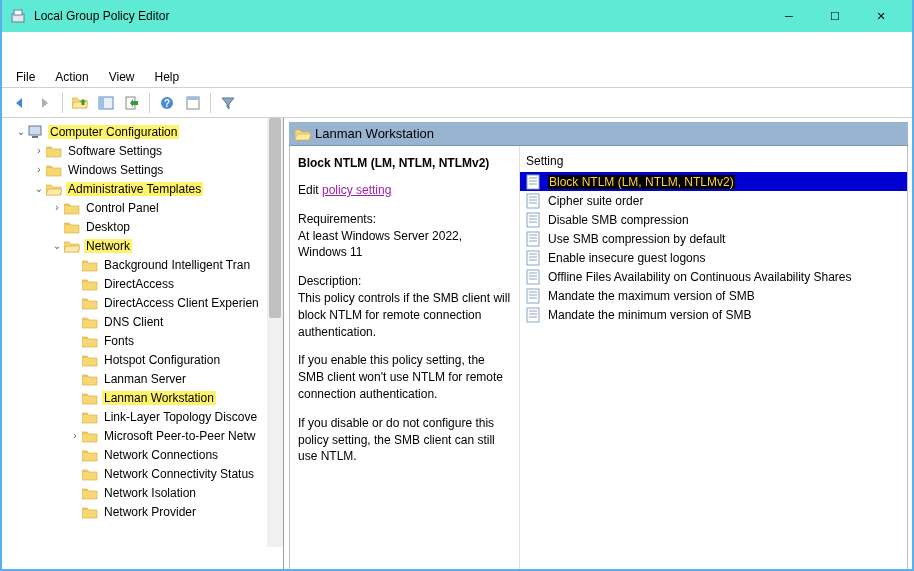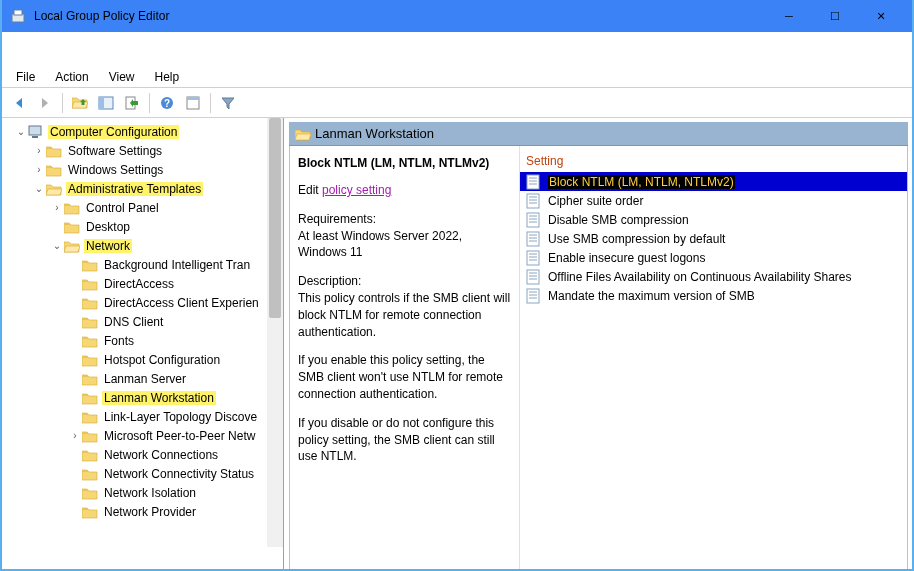--- a/index.html
+++ b/index.html
@@ -12,21 +12,21 @@
     height: 571px;
     overflow: hidden;
     border: 2px solid #5ab0ee;
     border-top: none;
   }
   .titlebar {
     height: 32px;
     display: flex;
     align-items: center;
     padding: 0 8px;
-    background: #3b82f6;
+    background: #5eead4;
   }
   .titlebar .app-icon {
     width: 16px; height: 16px; margin-right: 8px;
   }
   .titlebar .title { flex: 0 0 auto; font-size: 12px; }
   .titlebar .spacer { flex: 1; }
   .winbtn {
     width: 46px; height: 32px; display: flex; align-items: center; justify-content: center;
     font-family: "Segoe UI Symbol", sans-serif; font-size: 11px;
   }
@@ -112,21 +112,21 @@
     border-right: 1px solid #e0e0e0;
     overflow: hidden;
   }
   .desc-col .pol-name { font-weight: bold; margin-bottom: 12px; }
   .desc-col a { color: #a21caf; text-decoration: underline; }
   .desc-col p { margin: 0 0 12px 0; line-height: 1.4; }
   .settings-col {
     flex: 1; padding: 6px 0 0 0;
   }
   .settings-header {
-    padding: 2px 6px 4px 6px; color: #c2410c;
+    padding: 2px 6px 4px 6px; color: #000000;
   }
   .setting-row {
     display: flex; align-items: center; padding: 1px 6px; height: 19px;
   }
   .setting-row.selected {
     background: #0000d0; color: #fff;
   }
   .setting-row.selected .slabel { background: #0000d0; color:#fff; }
   .setting-row .sicon {
     width: 16px; height: 16px; margin-right: 4px; flex-shrink:0;
@@ -527,20 +527,28 @@
               <span class="slabel">Offline Files Availability on Continuous Availability Shares</span>
             </div>
             <div class="setting-row">
               <span class="sicon">
                 <svg width="16" height="16">
                   <use href="#policy"></use>
                 </svg>
               </span>
               <span class="slabel">Mandate the maximum version of SMB</span>
             </div>
+            <div class="setting-row">
+              <span class="sicon">
+                <svg width="16" height="16">
+                  <use href="#policy"></use>
+                </svg>
+              </span>
+              <span class="slabel">Mandate the minimum version of SMB</span>
+            </div>
           </div>
       </div>
     </div>
     <div class="tabs">
       <div class="tab active">Extended</div>
       <div class="tab">Standard</div>
     </div>
   </div>
 </div>
 

